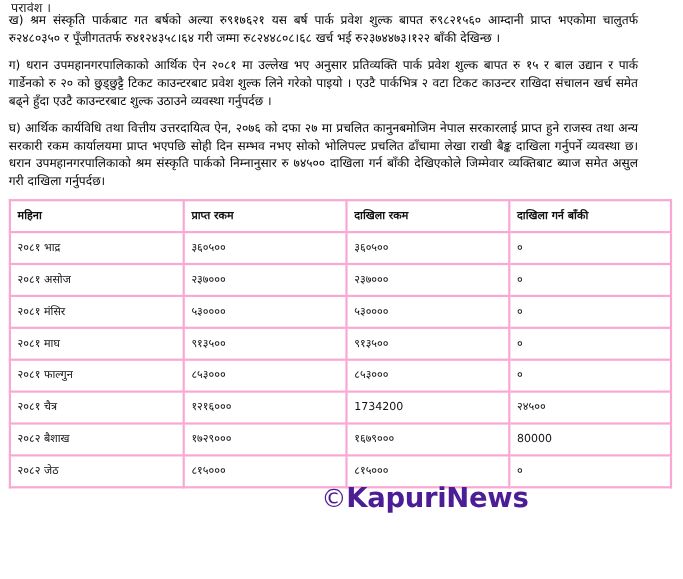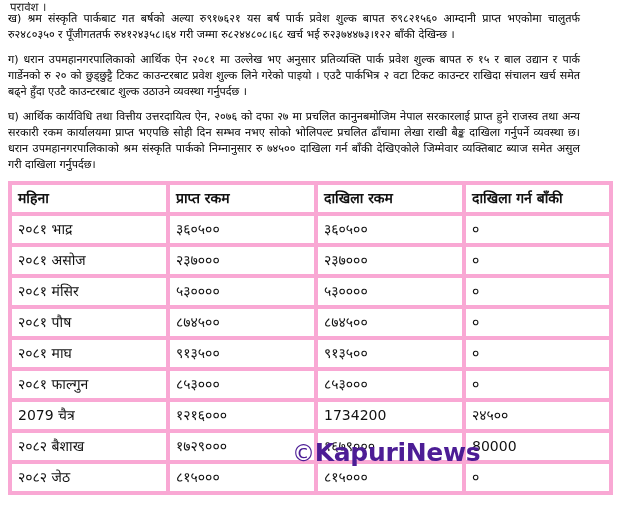--- a/index.html
+++ b/index.html
@@ -41,23 +41,23 @@
     margin-top: 0;
   }
   table.fee-table {
     border-collapse: collapse;
     width: 601px;
     table-layout: fixed;
     margin-top: 3px;
   }
   table.fee-table th,
   table.fee-table td {
-    border: 4px solid #f9a8d4;
+    border: 2px solid #f9a8d4;
     padding: 4px 6px 5px 6px;
-    font-size: 14px;
+    font-size: 10px;
     line-height: 1.1;
     text-align: left;
     vertical-align: middle;
     height: 18px;
   }
   table.fee-table th {
     font-weight: bold;
   }
   col.c-month { width: 158px; }
   col.c-recv  { width: 148px; }
@@ -119,39 +119,33 @@
         <td>२३७०००</td>
         <td>०</td>
       </tr>
       <tr>
         <td>२०८१ मंसिर</td>
         <td>५३००००</td>
         <td>५३००००</td>
         <td>०</td>
       </tr>
       <tr>
-        <td>२०८१ पौष</td>
-        <td>८७४५००</td>
-        <td>८७४५००</td>
-        <td>०</td>
-      </tr>
-      <tr>
         <td>२०८१ माघ</td>
         <td>९१३५००</td>
         <td>९१३५००</td>
         <td>०</td>
       </tr>
       <tr>
         <td>२०८१ फाल्गुन</td>
         <td>८५३०००</td>
         <td>८५३०००</td>
         <td>०</td>
       </tr>
       <tr>
-        <td>2079 चैत्र</td>
+        <td>२०८१ चैत्र</td>
         <td>१२१६०००</td>
         <td>1734200</td>
         <td>२४५००</td>
       </tr>
       <tr>
         <td>२०८२ बैशाख</td>
         <td>१७२९०००</td>
         <td>१६७९०००</td>
         <td>80000</td>
       </tr>

